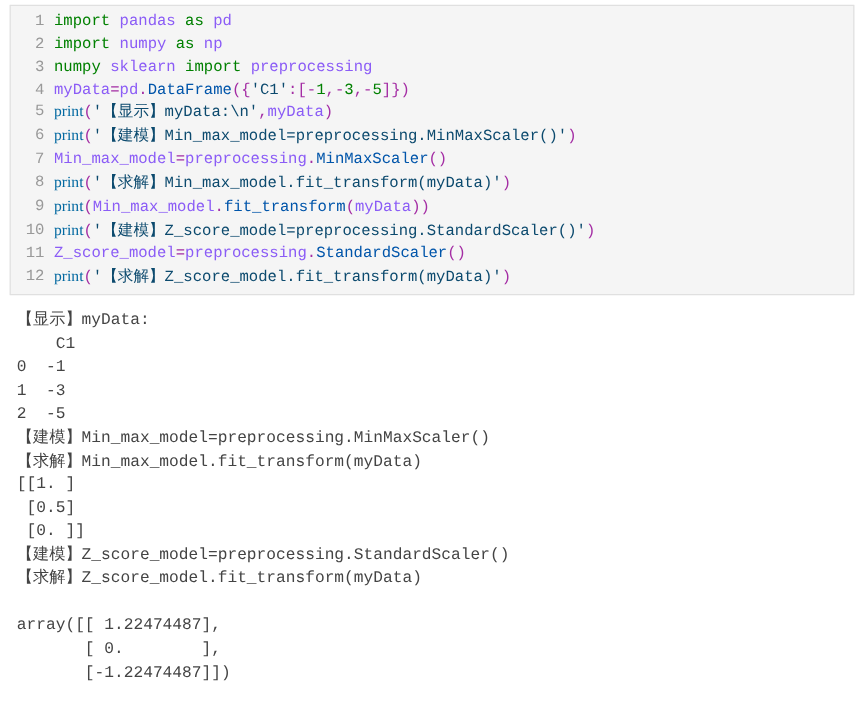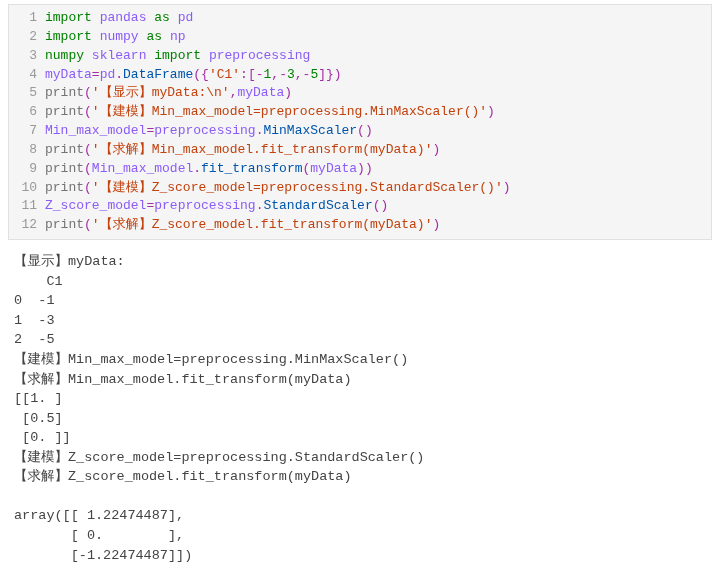--- a/index.html
+++ b/index.html
@@ -31,23 +31,23 @@
     flex: 0 0 auto;
   }
   .code {
     flex: 1 1 auto;
     white-space: pre;
   }
   .tok-kw    { color: #008000; font-weight: normal; }
   .tok-name  { color: #8b5cf6; }
   .tok-call  { color: #0055aa; }
   .tok-op    { color: #a42da4; }
-  .tok-str   { color: #c2410c; }
+  .tok-str   { color: #0c4a6e; }
   .tok-num   { color: #008000; }
-  .tok-builtin { color: #737373; }
+  .tok-builtin { color: #0369a1; font-family: Liberation Serif, serif; }
   .output {
     padding: 2px 14px 10px 14px;
     white-space: pre;
     color: #444;
     font-size: 13.5px;
   }
 </style>
 </head>
 <body>
 

